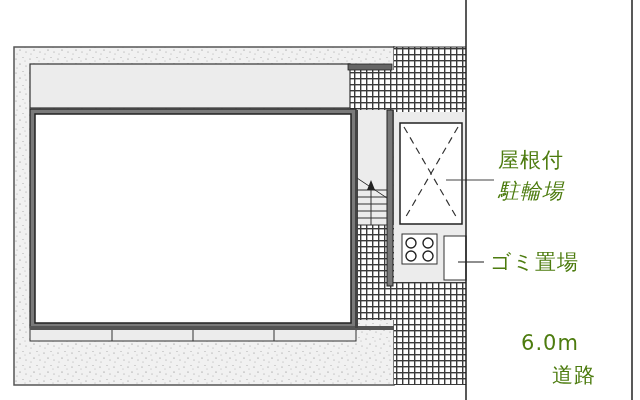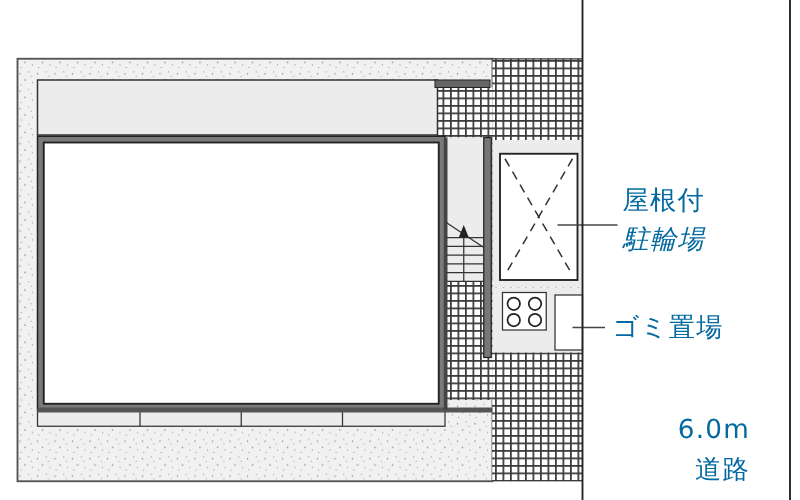--- a/index.html
+++ b/index.html
@@ -1,19 +1,19 @@
 <!DOCTYPE html>
 <html><head>
 <meta charset="utf-8">
 <style>
   html, body { margin:0; padding:0; background:#ffffff; }
   body { width:640px; height:400px; position:relative; overflow:hidden; font-family:"DejaVu Sans", sans-serif; }
   svg { position:absolute; left:0; top:0; }
-  .label { position:absolute; color:#0369a1; font-size:21px; line-height:27px; letter-spacing:1px; white-space:nowrap; }
-  .label-center { text-align:right; }
+  .label { position:absolute; color:#4d7c0f; font-size:21px; line-height:27px; letter-spacing:1px; white-space:nowrap; }
+  .label-center { text-align:center; }
 </style>
 </head>
 <body>
 
 <svg width="640" height="400" viewBox="0 0 640 400">
   <defs>
     <pattern id="gravel" width="14" height="14" patternUnits="userSpaceOnUse">
       <rect width="14" height="14" fill="#f1f1f1"></rect>
       <circle cx="2" cy="3" r="0.6" fill="#8a8a8a"></circle>
       <circle cx="9" cy="1.5" r="0.5" fill="#9a9a9a"></circle>
@@ -98,13 +98,13 @@
   <line x1="458" y1="262" x2="484" y2="262" stroke="#444" stroke-width="1.2"></line>
 
   <line x1="466" y1="0" x2="466" y2="400" stroke="#222" stroke-width="1.5"></line>
   <line x1="632" y1="0" x2="632" y2="400" stroke="#222" stroke-width="1.5"></line>
 </svg>
 
 <div class="label" style="left:498px; top:147px;">屋根付</div>
 <div class="label" style="left:498px; top:178px;font-style:italic;">駐輪場</div>
 <div class="label" style="left:490px; top:249px;">ゴミ置場</div>
 <div class="label label-center" style="left:500px; width:100px; top:330px;">6.0m</div>
-<div class="label label-center" style="left:500px; width:100px; top:362px;">道路</div>
+<div class="label label-center" style="left:524px; width:100px; top:362px;">道路</div>
 
 </body></html>

